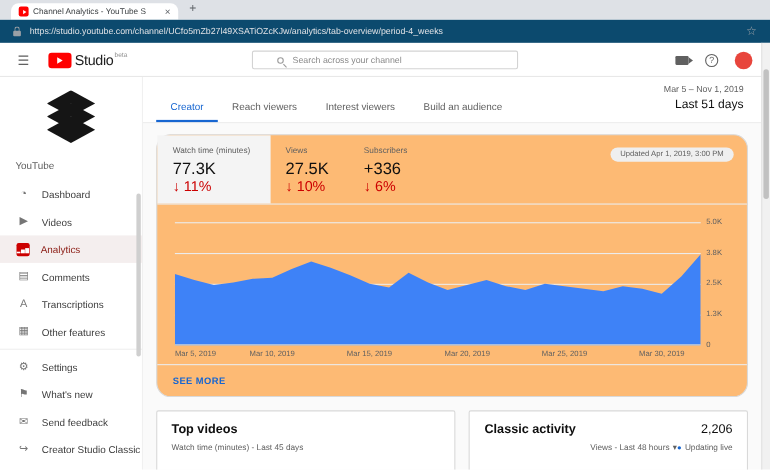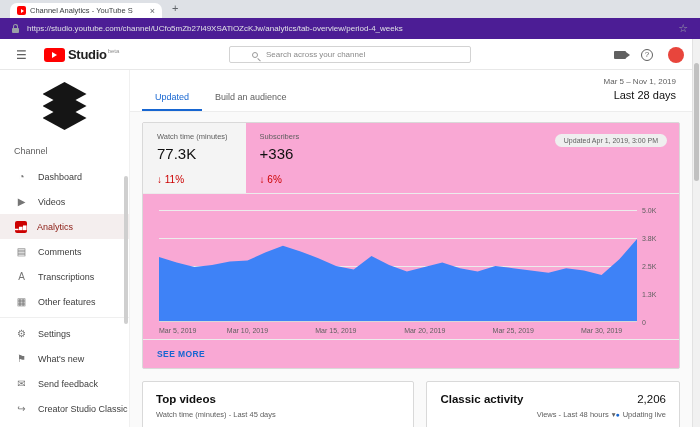--- a/index.html
+++ b/index.html
@@ -14,33 +14,33 @@
   .screen{position:absolute;inset:0;overflow:hidden}
 
   
   .tabstrip{position:absolute;top:0;left:0;width:100%;height:18px;background:#dee1e6}
   .tab{position:absolute;left:10px;top:3px;width:152px;height:15px;background:#fff;border-radius:7px 7px 0 0;display:flex;align-items:center;gap:4px;padding:1px 7px}
   .favicon{width:9px;height:9px;background:var(--brand-red);border-radius:2px;position:relative;flex:none}
   .fav-tri{position:absolute;left:3.5px;top:2.5px;width:0;height:0;border-left:3px solid #fff;border-top:2px solid transparent;border-bottom:2px solid transparent}
   .tab-title{font-size:7.5px;color:#3c4043;white-space:nowrap;overflow:hidden;flex:1}
   .tab-close{font-size:9px;color:#5f6368;flex:none;cursor:pointer}
   .newtab{position:absolute;left:172px;top:2px;font-size:11px;color:#5f6368;cursor:pointer}
-  .toolbar{position:absolute;top:18px;left:0;width:100%;height:21px;background:#4c1d95;display:flex;align-items:center;padding:0 12px}
+  .toolbar{position:absolute;top:18px;left:0;width:100%;height:21px;background:#0c4a6e;display:flex;align-items:center;padding:0 12px}
   .lock{width:7px;height:5px;background:#9aa0a6;border-radius:1px;position:relative;margin-top:3px;flex:none}
   .lock:before{content:"";position:absolute;top:-4px;left:1px;width:3px;height:4px;border:1px solid #9aa0a6;border-bottom:none;border-radius:3px 3px 0 0}
   .url{font-size:8px;color:#dfe1e5;margin-left:8px;flex:1;white-space:nowrap;overflow:hidden}
   .star{font-size:11px;color:#9aa0a6;cursor:pointer}
 
   
   .appheader{position:absolute;top:39px;left:0;width:100%;height:31px;background:#fff;border-bottom:1px solid #e8e8e8;z-index:5}
   .menu{position:absolute;left:16px;top:9px;font-size:12px;color:#606060;cursor:pointer}
   .logo{position:absolute;left:44px;top:8px;display:flex;align-items:flex-start;cursor:pointer}
   .logo-mark{width:21px;height:14px;background:var(--brand-red);border-radius:3px;position:relative;margin-top:1px}
   .logo-tri{position:absolute;left:8px;top:4px;border-left:5px solid #fff;border-top:3px solid transparent;border-bottom:3px solid transparent}
-  .logo-text{font-size:13px;font-weight:bold;color:#212121;margin-left:3px;letter-spacing:-.3px}
+  .logo-text{font-size:13px;font-weight:normal;color:#212121;margin-left:3px;letter-spacing:-.3px}
   .logo-beta{font-size:6px;color:#909090;margin-left:1px;margin-top:1px}
   .search{position:absolute;left:229px;top:7px;width:242px;height:17px;border:1px solid #d3d3d3;border-radius:2px;display:flex;align-items:center;background:#fff}
   .search-icon{width:6px;height:6px;border:1px solid #9a9a9a;border-radius:50%;margin-left:22px;position:relative;flex:none}
   .search-icon:after{content:"";position:absolute;left:5px;top:5px;width:4px;height:1px;background:#9a9a9a;transform:rotate(45deg);transform-origin:0 0}
   .search input{border:none;outline:none;font-size:8px;color:#333;margin-left:8px;flex:1;font-family:inherit;background:transparent}
   .search input::placeholder{color:#8a8a8a}
   .header-right{position:absolute;right:16px;top:0;height:31px;display:flex;align-items:center;gap:15px}
   .cam{width:12px;height:8px;background:#606060;border-radius:1px;position:relative;cursor:pointer}
   .cam:after{content:"";position:absolute;right:-4px;top:1px;border-left:4px solid #606060;border-top:3px solid transparent;border-bottom:3px solid transparent}
   .help{width:12px;height:12px;border:1px solid #606060;border-radius:50%;font-size:8px;color:#606060;display:flex;align-items:center;justify-content:center;cursor:pointer}
@@ -63,27 +63,27 @@
 
   
   .main{position:absolute;left:130px;top:70px;right:8px;bottom:0;background:#fafafa;overflow:hidden}
   .tabsbar{height:42px;background:#fff;border-bottom:1px solid #ededed;position:relative;display:flex;align-items:flex-end;padding-left:12px}
   .tabitem{padding:0 13px;height:26px;font-size:9px;color:#606060;display:flex;align-items:center;border-bottom:2.5px solid transparent;cursor:pointer;white-space:nowrap}
   .tabitem.active{color:var(--accent-blue);border-bottom-color:var(--accent-blue)}
   .daterange{position:absolute;right:16px;top:7px;text-align:right;cursor:pointer}
   .dr-range{font-size:8px;color:#606060}
   .dr-preset{font-size:11px;color:#101010;margin-top:3px}
 
-  .chart-card{margin:10px 12px 12px;background:#f9a8d4;border:1px solid #d9d9d9;border-radius:2px;position:relative}
+  .chart-card{margin:10px 12px 12px;background:#fdba74;border:1px solid #d9d9d9;border-radius:13px;position:relative}
   .metrics{display:flex;border-bottom:1px solid #ececec;position:relative}
   .metric{padding:9px 18px 8px 14px;cursor:pointer}
   .metric.selected{background:#f4f4f4}
   .m-label{font-size:7.5px;color:#606060;white-space:nowrap}
   .m-value{font-size:15px;color:#0f0f0f;margin-top:4px}
-  .m-delta{font-size:10px;color:var(--negative-red);margin-top:12px}
+  .m-delta{font-size:13px;color:var(--negative-red);margin-top:0}
   .updated-chip{position:absolute;right:12px;top:11px;background:#efefef;border-radius:9px;padding:3px 9px;font-size:7px;color:#5f5f5f;white-space:nowrap}
 
   .chart-wrap{position:relative;height:112px;margin:16px 42px 0 16px}
   .gridline{position:absolute;left:0;right:0;height:1px;background:#ececec}
   .ylabel{position:absolute;right:-37px;transform:translateY(-50%);font-size:7px;color:#606060;width:32px}
   svg.area{position:absolute;left:0;top:0;width:100%;height:100%;display:block}
   svg.area polygon{fill:var(--chart-blue)}
   .baseline{position:absolute;left:0;right:0;bottom:0;height:1px;background:#d7d7d7}
   .xaxis{position:relative;height:10px;margin:5px 42px 0 16px}
   .xlabel{position:absolute;font-size:7px;color:#606060;transform:translateX(-50%);white-space:nowrap}
@@ -147,21 +147,21 @@
       <span class="avatar"></span>
     </div>
   </div>
 
   <div class="sidebar">
     <div class="channel-avatar">
       <div class="layer l1"></div>
       <div class="layer l2"></div>
       <div class="layer l3"></div>
     </div>
-    <div class="channel-label">Channel</div>
+    <div class="channel-label">YouTube</div>
 
     <div class="nav-item">
       <span class="nav-icon">◔</span>
       <span class="nav-label">Dashboard</span>
     </div>
     <div class="nav-item">
       <span class="nav-icon">▶</span>
       <span class="nav-label">Videos</span>
     </div>
     <div class="nav-item active">
@@ -197,34 +197,41 @@
       <span class="nav-icon">↪</span>
       <span class="nav-label">Creator Studio Classic</span>
     </div>
 
     <div class="side-scrollbar"></div>
   </div>
 
   <div class="main">
 
     <div class="tabsbar">
-      <div class="tabitem active">Updated</div>
+      <div class="tabitem active">Creator</div>
+      <div class="tabitem">Reach viewers</div>
+      <div class="tabitem">Interest viewers</div>
       <div class="tabitem">Build an audience</div>
       <div class="daterange">
         <div class="dr-range">Mar 5 – Nov 1, 2019</div>
-        <div class="dr-preset">Last 28 days</div>
+        <div class="dr-preset">Last 51 days</div>
       </div>
     </div>
 
     <div class="chart-card">
       <div class="metrics">
         <div class="metric selected">
           <div class="m-label">Watch time (minutes)</div>
           <div class="m-value">77.3K</div>
           <div class="m-delta"><span>↓</span> <span>11%</span></div>
+        </div>
+        <div class="metric">
+          <div class="m-label">Views</div>
+          <div class="m-value">27.5K</div>
+          <div class="m-delta"><span>↓</span> <span>10%</span></div>
         </div>
         <div class="metric">
           <div class="m-label">Subscribers</div>
           <div class="m-value">+336</div>
           <div class="m-delta"><span>↓</span> <span>6%</span></div>
         </div>
         <span class="updated-chip">Updated Apr 1, 2019, 3:00 PM</span>
       </div>
 
       <div class="chart-wrap">

